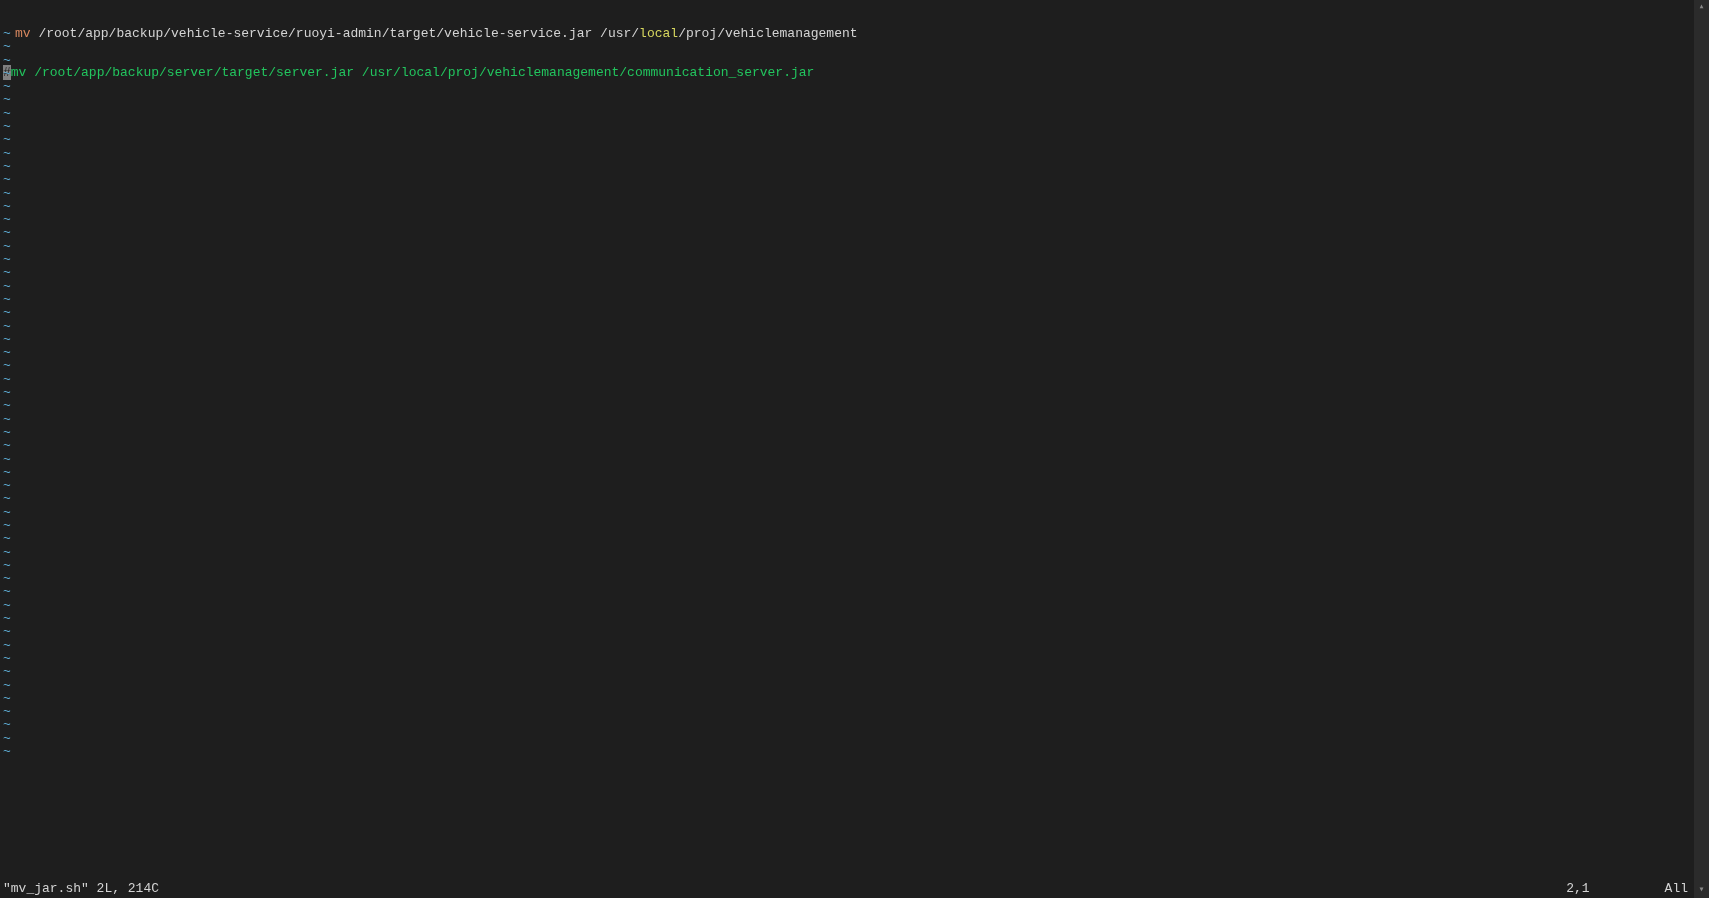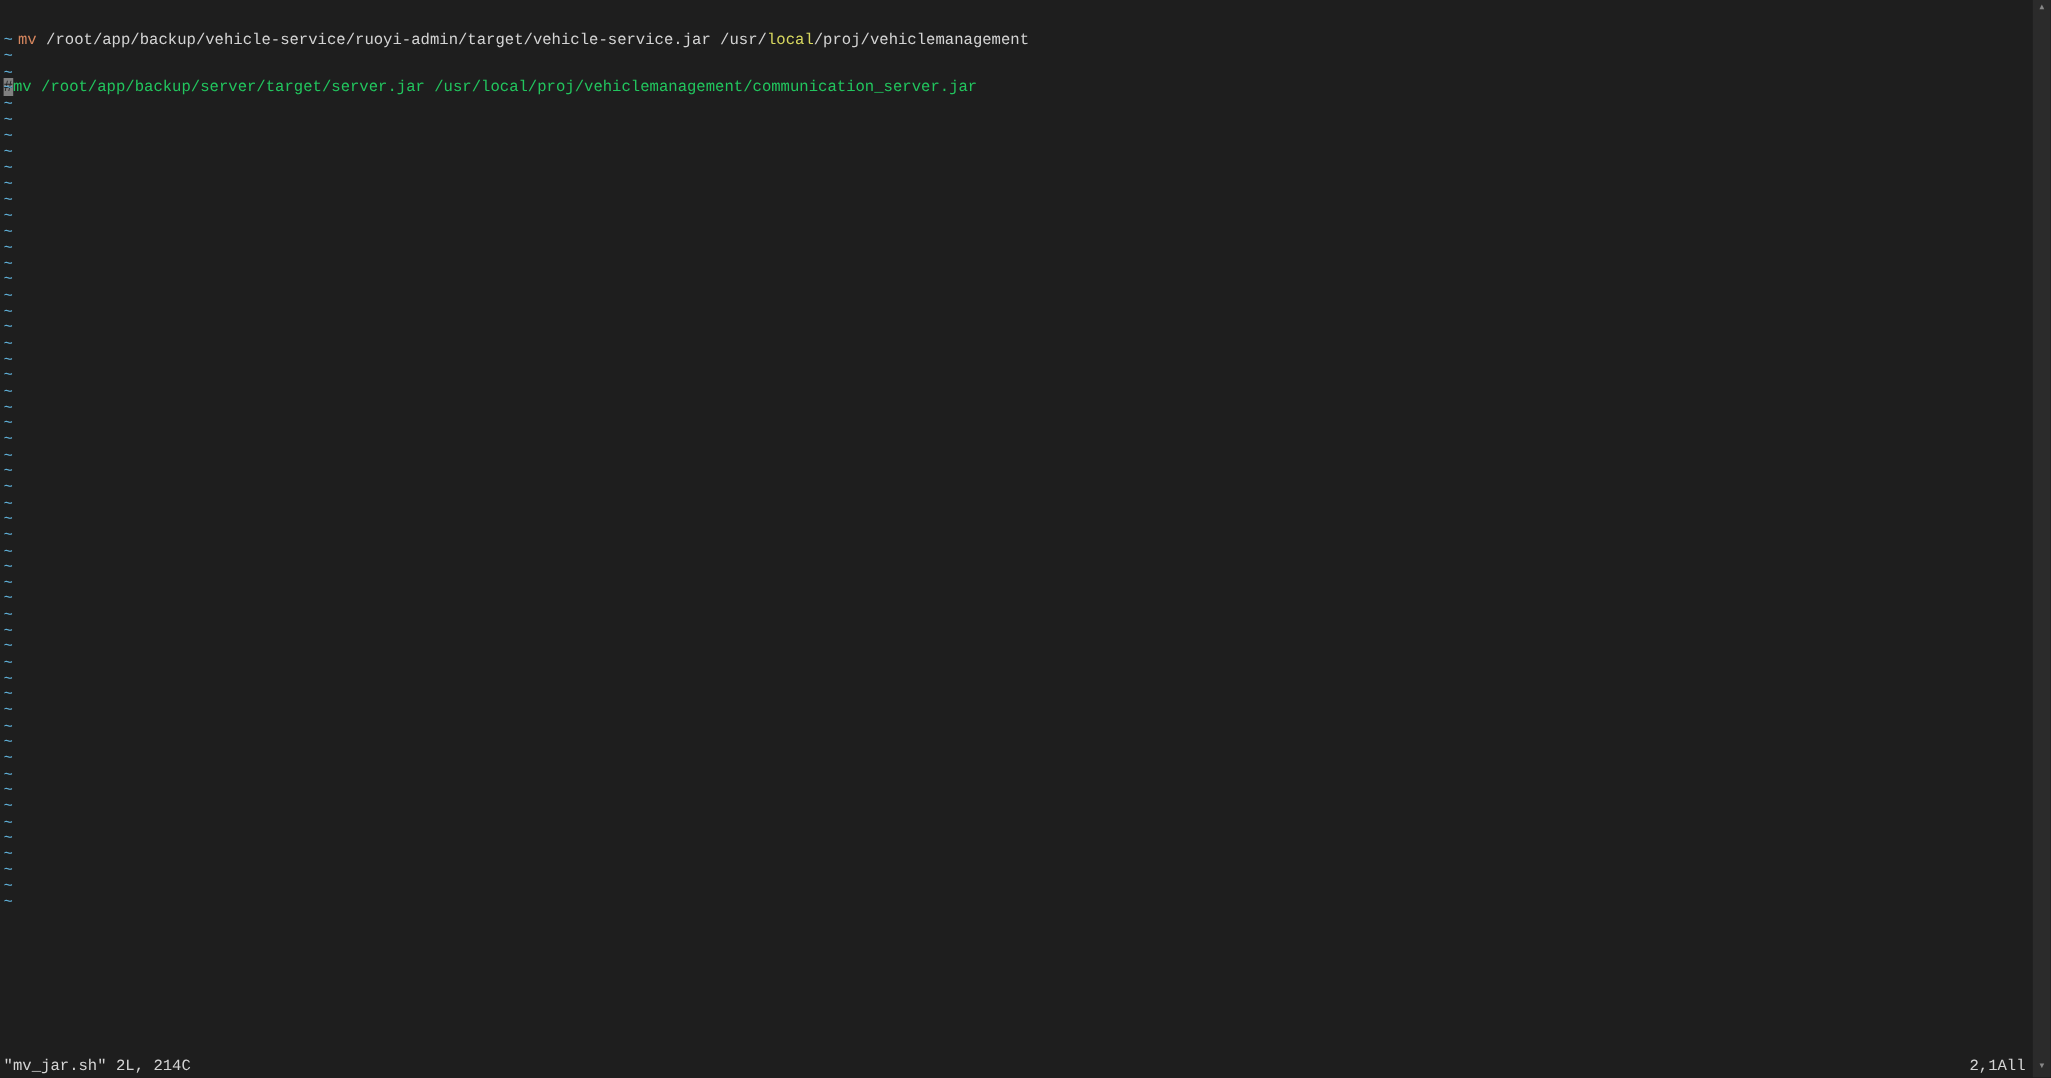--- a/index.html
+++ b/index.html
@@ -56,20 +56,21 @@
       color: #d4d4d4;
       display: flex;
       justify-content: space-between;
     }
     .status-left {
       flex: 0 0 auto;
     }
     .status-right {
       flex: 0 0 auto;
       display: flex;
+      gap: 75px;
       padding-right: 3px;
     }
     .scrollbar {
       position: absolute;
       right: 0;
       top: 0;
       width: 15px;
       height: 100%;
       background-color: #2b2b2b;
     }

